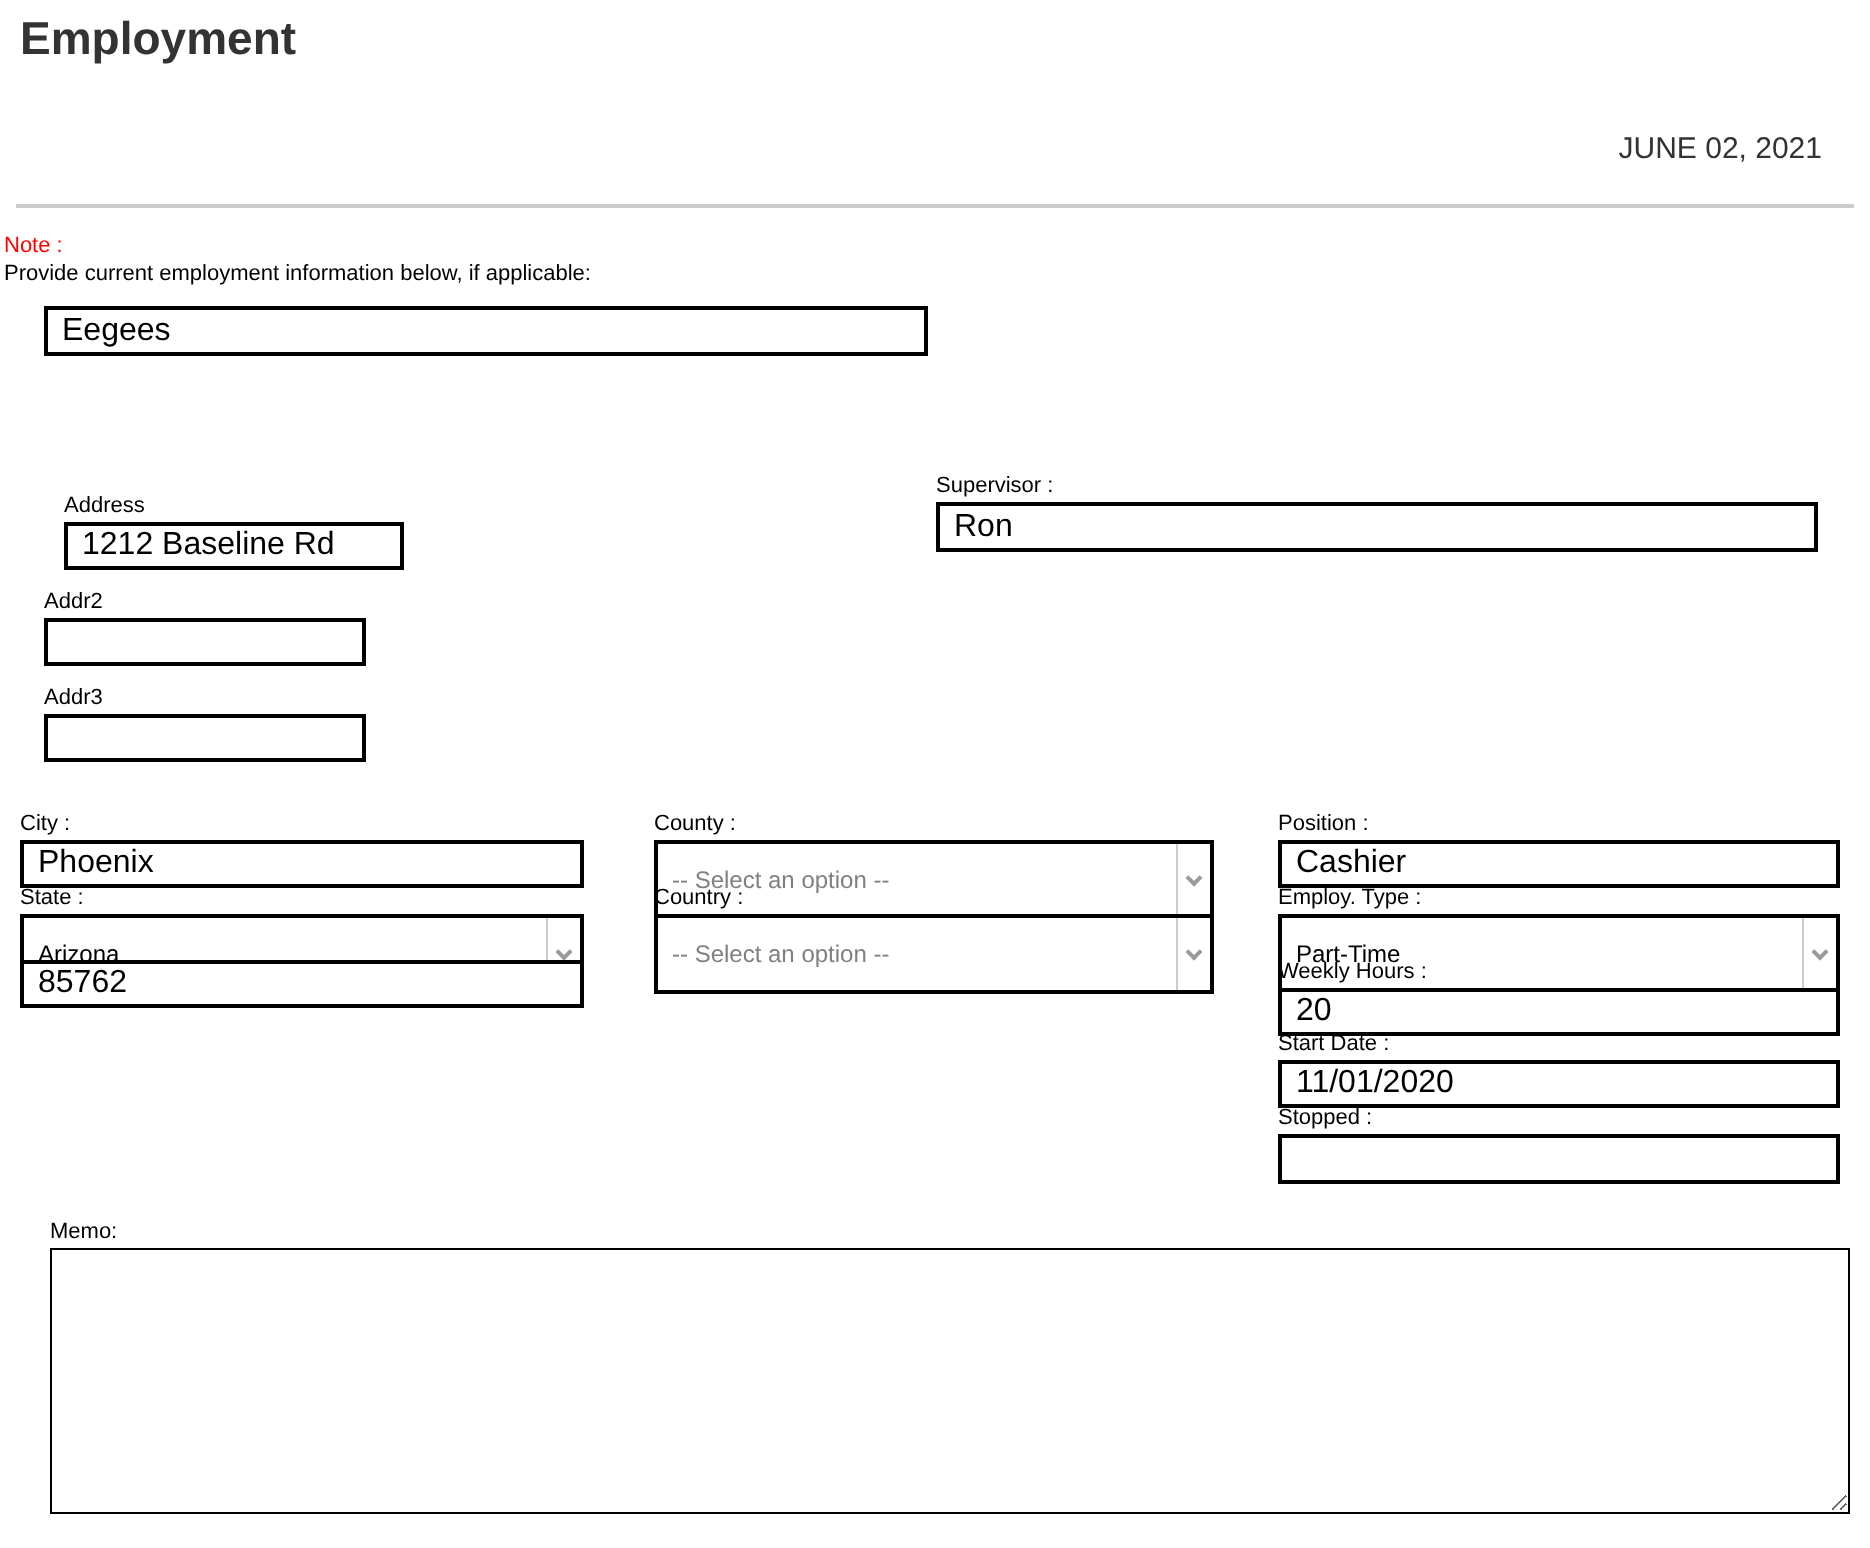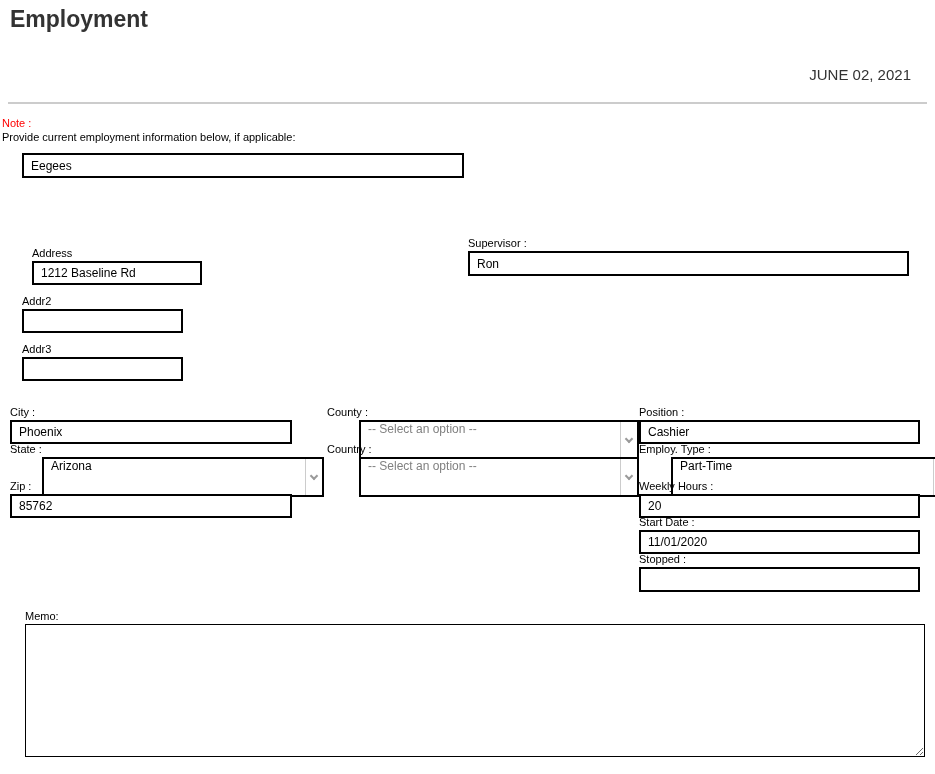--- a/index.html
+++ b/index.html
@@ -36,31 +36,31 @@
     font-size:11px; color:#000;
   }
   .field { position:absolute; }
   .field .lbl {
     display:block; font-size:11px; line-height:12px;
     margin-bottom:2px; color:#000; white-space:nowrap;
   }
   .field input[type="text"] {
     display:block; width:100%; height:24px;
     border:2px solid #000; background:#fff;
-    padding:0 7px; font-size:12px; color:#000;
+    padding:0 7px; font-size:16px; color:#000;
     font-family:"Liberation Sans","DejaVu Sans",sans-serif;
     outline:none;
   }
   .field input.tall { height:25px; }
   .selectbox {
     position:relative; width:100%; height:40px;
     border:2px solid #000; background:#fff;
-    display:flex; align-items:flex-start;
+    display:flex; align-items:center;
     padding:0 24px 0 7px; font-size:12px; color:#000;
-    cursor:default; overflow:hidden; white-space:nowrap;margin-left:32px;
+    cursor:default; overflow:hidden; white-space:nowrap;
   }
   .selectbox .val { flex:1; overflow:hidden; text-overflow:ellipsis; }
   .selectbox .val.muted { color:#808080; }
   .arrow-zone {
     position:absolute; right:0; top:0; bottom:0; width:17px;
     border-left:1px solid #cccccc;
     display:flex; align-items:center; justify-content:center;
     background:#fff;
   }
   .chevron {
@@ -138,21 +138,20 @@
     <span class="lbl">State :</span>
     <div class="selectbox" role="combobox">
       <span class="val">Arizona</span>
       <span class="arrow-zone">
         <span class="chevron"></span>
       </span>
     </div>
   </div>
 
   <div class="field f-zip">
-    <span class="lbl">Zip :</span>
     <input type="text" value="85762" style="">
   </div>
 
   <div class="field f-county">
     <span class="lbl">County :</span>
     <div class="selectbox" role="combobox">
       <span class="val muted">-- Select an option --</span>
       <span class="arrow-zone">
         <span class="chevron"></span>
       </span>

